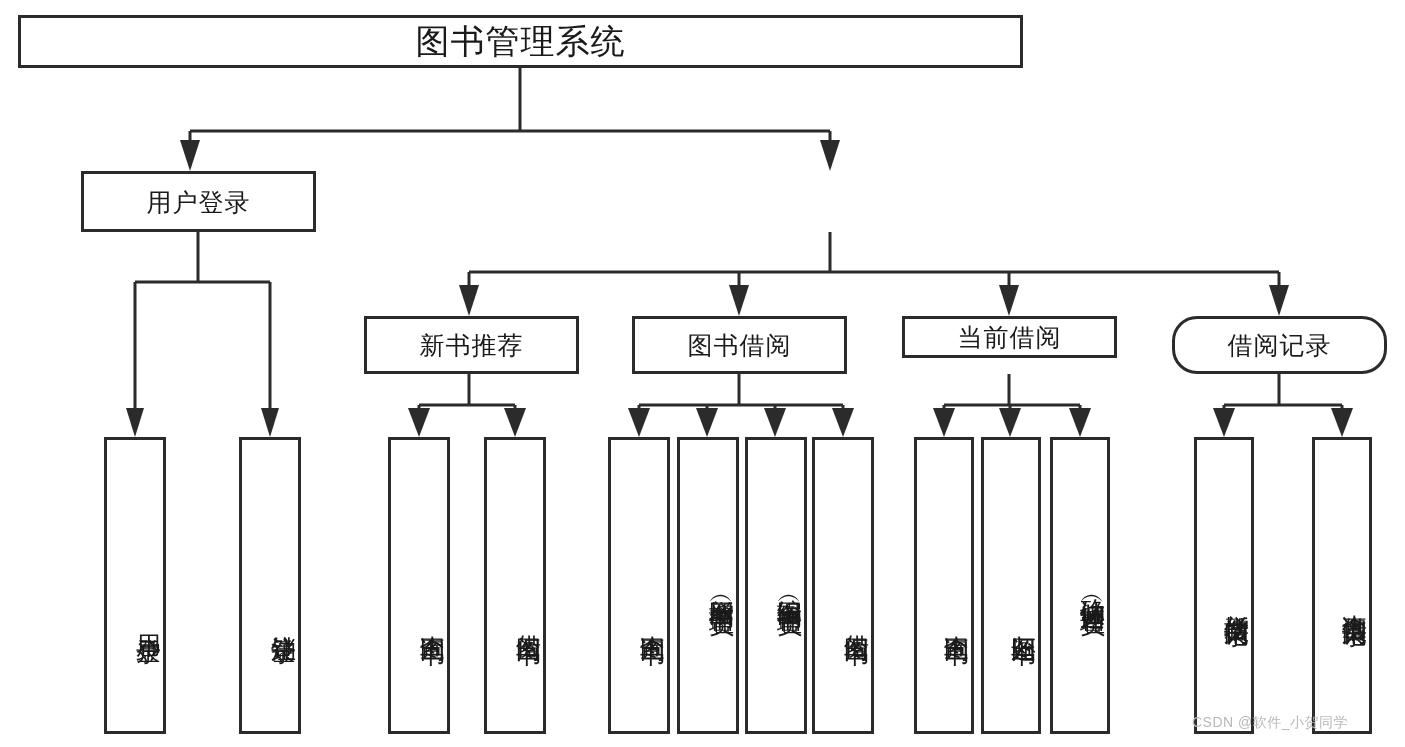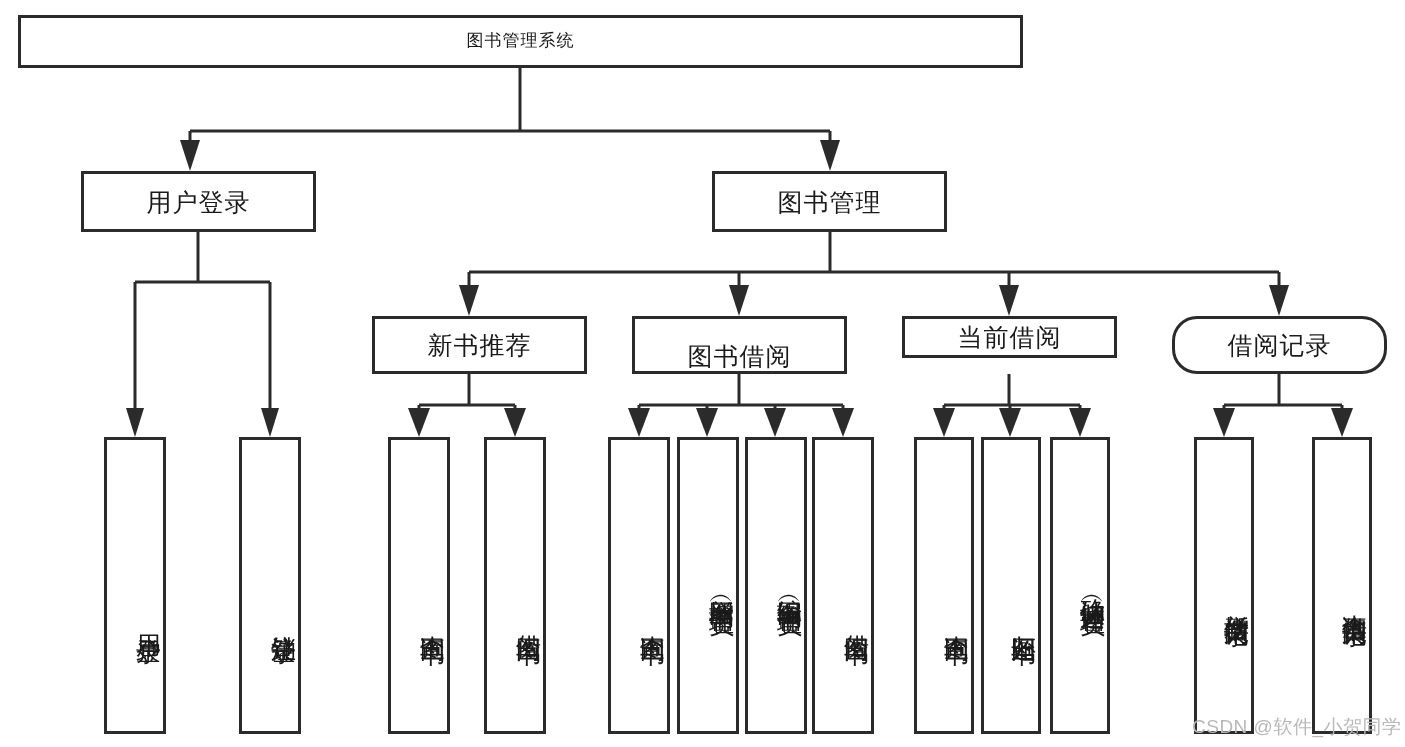--- a/index.html
+++ b/index.html
@@ -26,21 +26,21 @@
     align-items: center;
     justify-content: center;
     color: #1a1a1a;
   }
   .node-h {
     font-size: 25px;
     letter-spacing: 1px;
     line-height: 1.2;
   }
   .node-root {
-    font-size: 17px;
+    font-size: 34px;
   }
   .node-v {
     writing-mode: vertical-rl;
     text-orientation: upright;
     font-size: 25px;
     line-height: 1.15;
     align-items: flex-start;
     justify-content: center;
     padding-top: 8px;
     letter-spacing: 2px;
@@ -62,21 +62,21 @@
     stroke-width: 3;
     fill: none;
   }
   .ah {
     fill: #2b2b2b;
   }
   .watermark {
     position: absolute;
     left: 1192px;
     top: 714px;
-    font-size: 19px;
+    font-size: 14px;
     color: #b8b8b8;
     white-space: nowrap;
     letter-spacing: 0.5px;
   }
 </style>
 </head>
 <body>
 
 <div id="canvas">
 
@@ -143,28 +143,25 @@
     <polygon class="ah" points="1342,437 1331,408 1353,408"></polygon>
   </svg>
 
   <div class="node node-h node-root" style="left:18px; top:15px; width:1005px; height:53px;">
     <span>图书管理系统</span>
   </div>
 
   <div class="node node-h" style="left:81px; top:171px; width:235px; height:61px;">
     <span>用户登录</span>
   </div>
-  <div class="node node-h" style="left:712px; top:171px; width:235px; height:61px;">
-    <span>图书管理</span>
-  </div>
-
-  <div class="node node-h" style="left:372px; top:316px; width:215px; height:58px;text-align:right;">
+
+  <div class="node node-h" style="left:364px; top:316px; width:215px; height:58px;text-align:right;">
     <span>新书推荐</span>
   </div>
-  <div class="node node-h" style="left:632px; top:316px; width:215px; height:58px;align-items:flex-end;">
+  <div class="node node-h" style="left:632px; top:316px; width:215px; height:58px;">
     <span>图书借阅</span>
   </div>
   <div class="node node-h" style="left:902px; top:316px; width:215px; height:42px;">
     <span>当前借阅</span>
   </div>
   <div class="node node-h" style="left:1172px; top:316px; width:215px; height:58px;border-radius:25px;">
     <span>借阅记录</span>
   </div>
 
   <div class="node node-v" style="left:104px; top:437px; width:62px; height:297px; padding-top:66px;">

